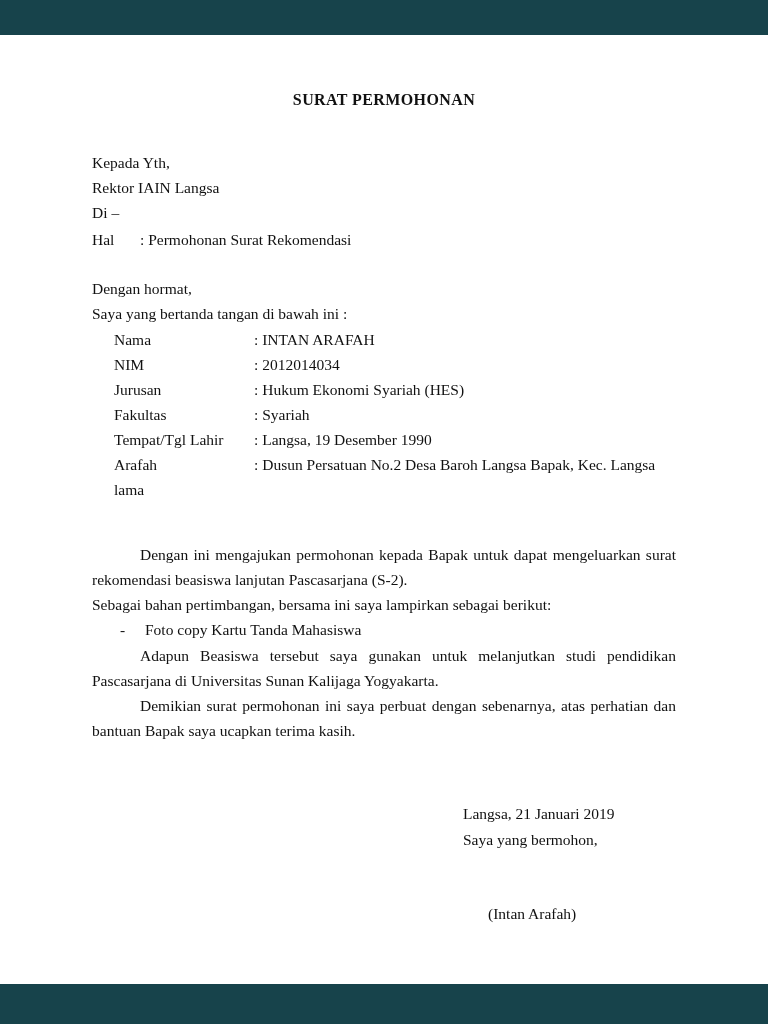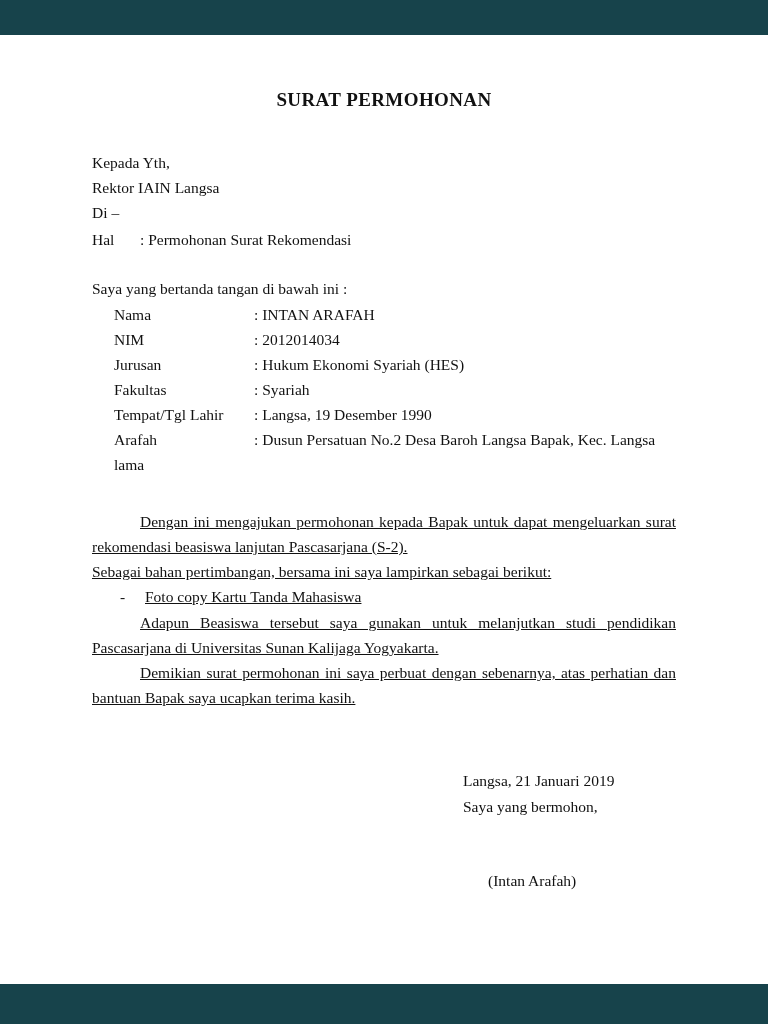--- a/index.html
+++ b/index.html
@@ -33,34 +33,34 @@
     height: 949px;
     background: #ffffff;
     padding: 52px 92px 0 92px;
     color: #111111;
     font-size: 15.5px;
     line-height: 25px;
   }
   .doc-title {
     text-align: center;
     font-weight: bold;
-    font-size: 19px;
+    font-size: 16px;
     letter-spacing: 0.4px;
     margin-bottom: 38px;
   }
   .recipient-block div { line-height: 25px; }
   .indented-line { padding-left: 48px; }
   .subject-line { margin-top: 2px; }
   .subject-label { display: inline-block; width: 48px; }
   .opening-block { margin-top: 24px; }
   .identity-table { margin-top: 1px; margin-left: 22px; }
   .id-row { line-height: 25px; }
   .id-label { display: inline-block; width: 140px; vertical-align: top; }
   .id-value { display: inline; }
-  .body-block { margin-top: 32px; text-decoration: underline; }
+  .body-block { margin-top: 40px; }
   .para {
     text-align: justify;
     text-indent: 48px;
   }
   .para.no-indent { text-indent: 0; }
   .attach-list { margin-top: 0; }
   .attach-item { padding-left: 28px; line-height: 26px; }
   .attach-dash { display: inline-block; width: 25px; }
   .closing-block { margin-top: 58px; }
   .closing-place-date { padding-left: 371px; line-height: 26px; }
@@ -81,20 +81,21 @@
     <div class="recipient-block">
       <div>Kepada Yth,</div>
       <div>Rektor IAIN Langsa</div>
       <div>Di –</div>
       <div class="subject-line">
         <span class="subject-label">Hal</span><span>: Permohonan Surat Rekomendasi</span>
       </div>
     </div>
 
     <div class="opening-block">
+      <div>Dengan hormat,</div>
       <div>Saya yang bertanda tangan di bawah ini :</div>
     </div>
 
     <div class="identity-table">
       <div class="id-row">
         <span class="id-label">Nama</span><span class="id-value">: INTAN ARAFAH</span>
       </div>
       <div class="id-row">
         <span class="id-label">NIM</span><span class="id-value">: 2012014034</span>
       </div>

